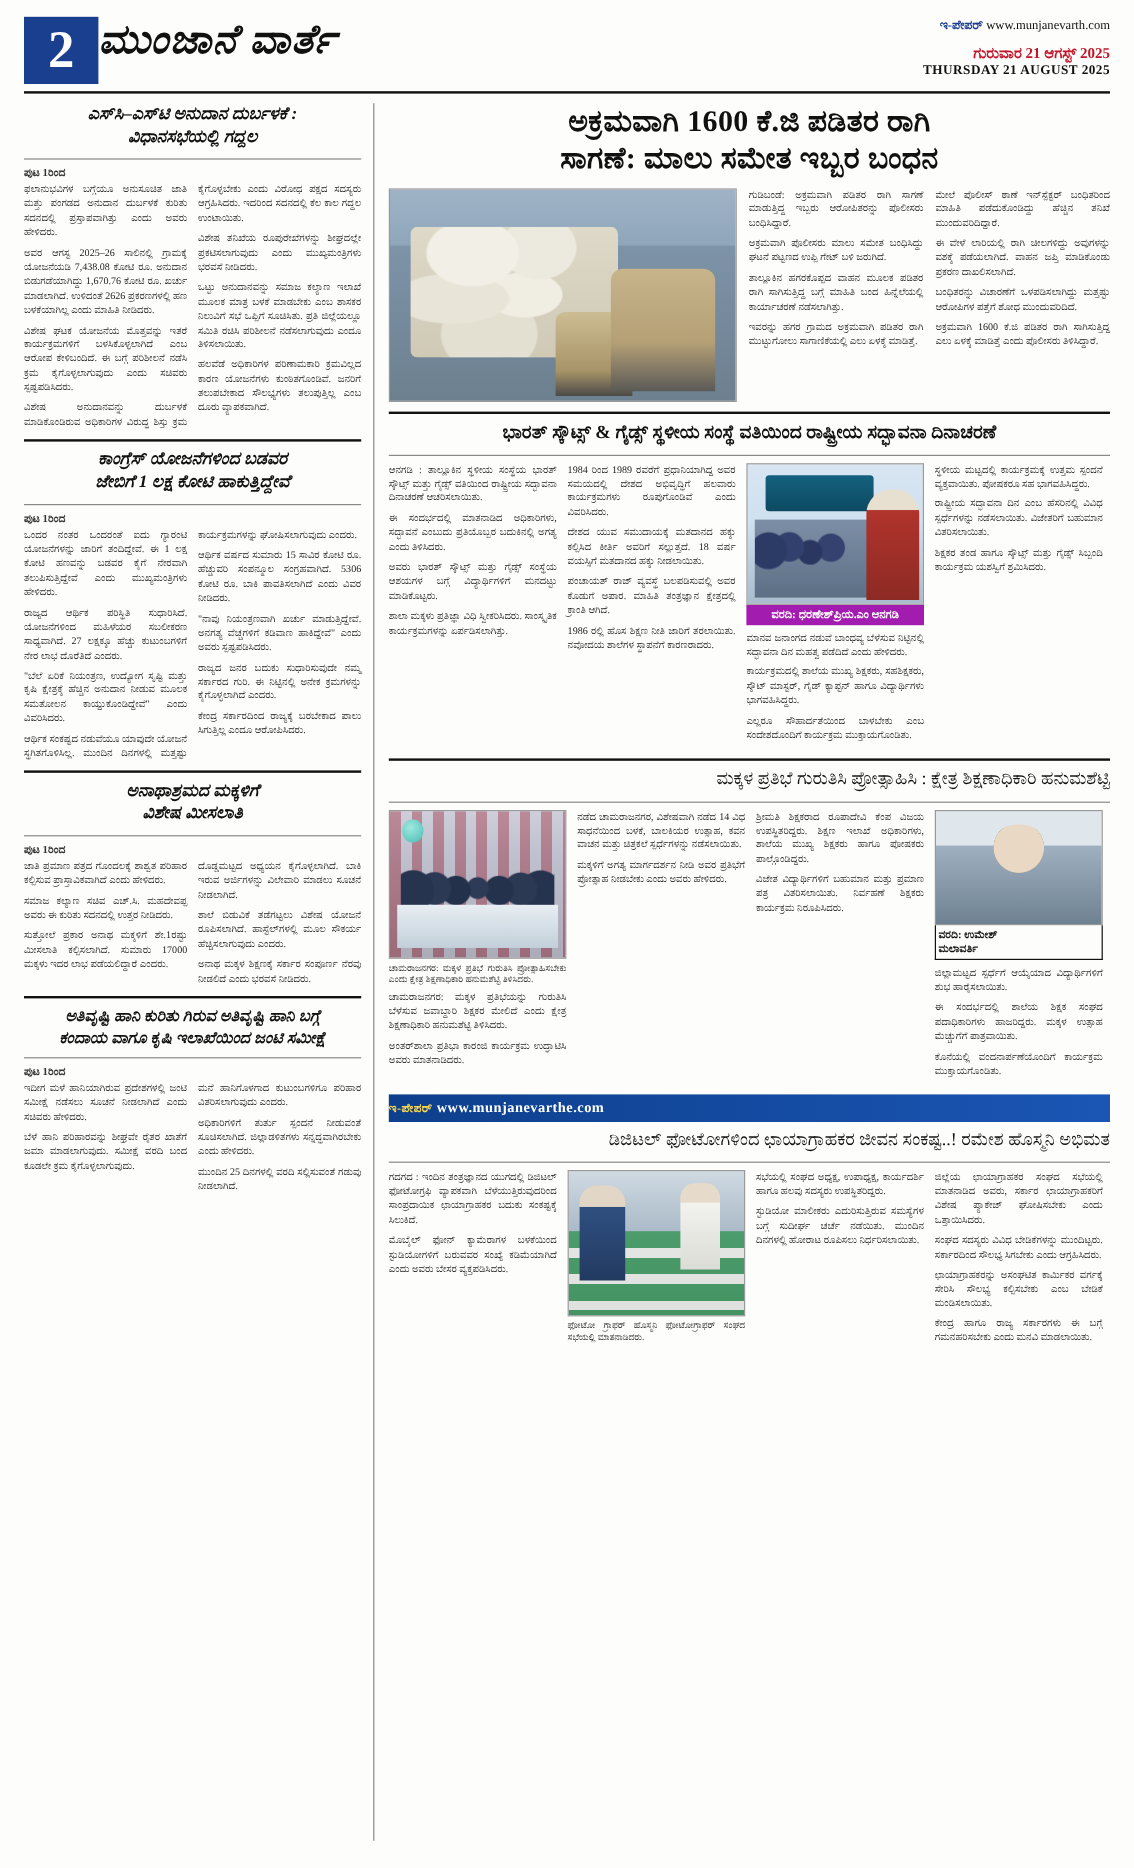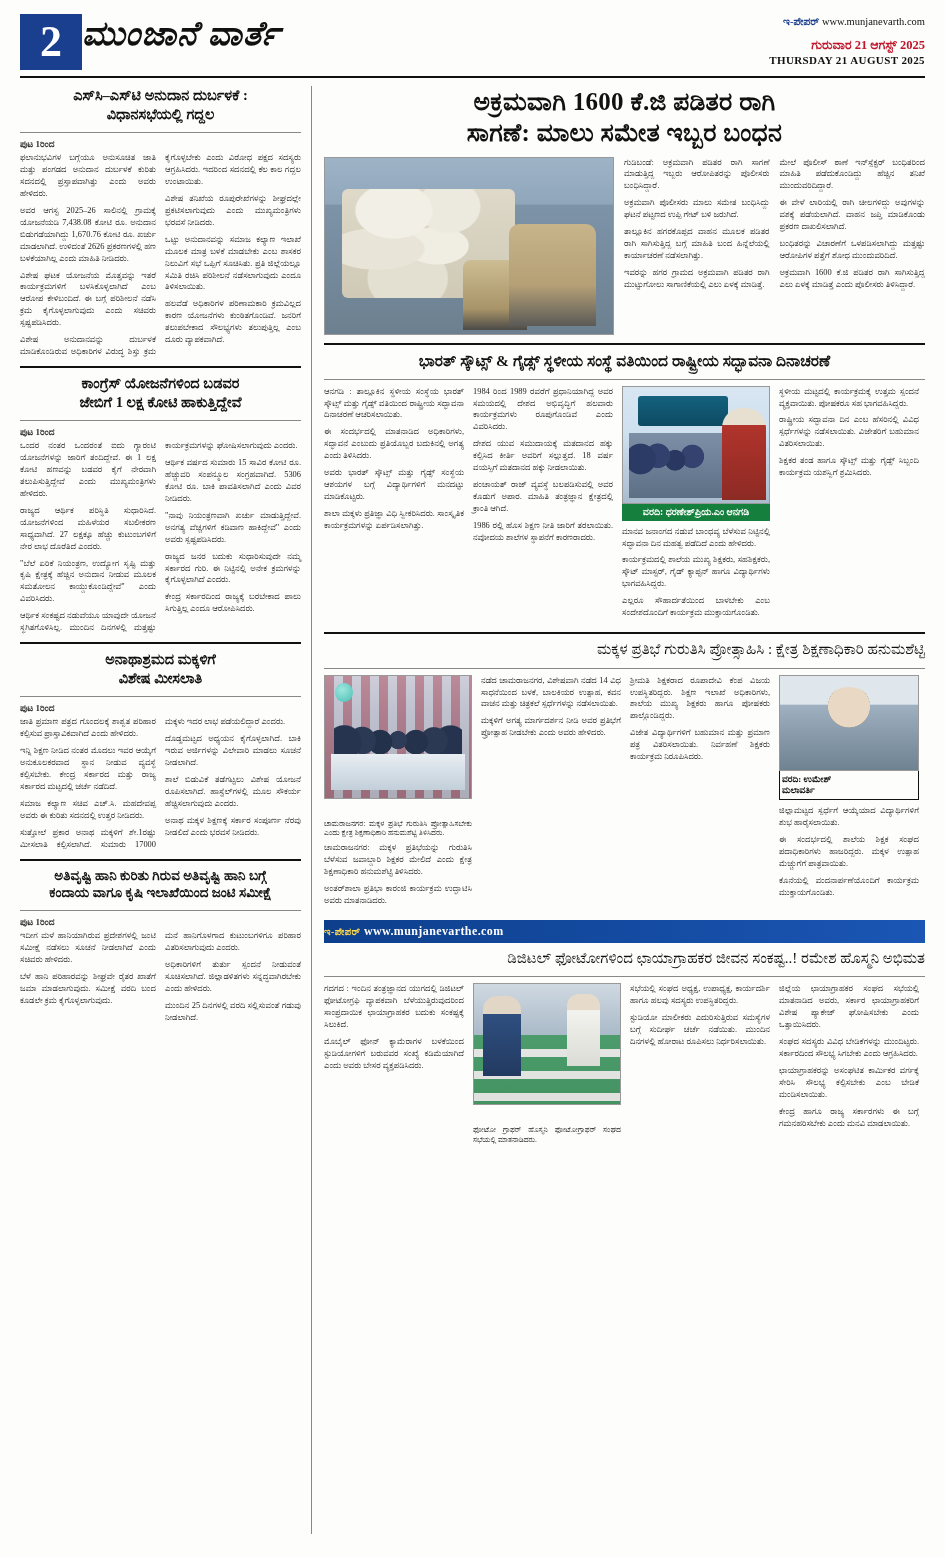--- a/index.html
+++ b/index.html
@@ -94,21 +94,21 @@
   .body-cols p { margin: 0 0 5px 0; }
 
   
   .photo {
     position: relative;
     overflow: hidden;
     background: #b9c3cb;
     border: 1px solid #999;
   }
   .cap {
-    font-size: 7.6px; line-height:1.3; color:#222; margin-top:20px;
+    font-size: 7.6px; line-height:1.3; color:#222; margin-top:3px;
     text-align: justify;
   }
 
   
   .ph-rice {
     background:
       linear-gradient(180deg,#9fb3c6 0%, #8fa6bb 26%, #7d93a8 27%, #6c808f 100%);
   }
   .ph-rice .sacks {
     position:absolute; left:6%; top:18%; width:60%; height:62%;
@@ -215,21 +215,21 @@
     content:"";
     position:absolute; left:32%; top:12%; width:36%; height:46%;
     background: radial-gradient(circle at 50% 45%, #e8d8c4 0 60%, #cbb79f 61%, transparent 62%);
     border-radius:50%;
   }
   .portrait-cap {
     border:1px solid #111; border-top:none;
     font-size:9px; font-weight:bold; text-align:left; padding:3px 2px; line-height:1.25;
   }
   .cap-dark {
-    background:#15803d; color:#fff; font-size:9.5px; font-weight:bold;
+    background:#a21caf; color:#fff; font-size:9.5px; font-weight:bold;
     text-align:center; padding:3px 4px;
   }
 
   
   .webstrip {
     background: linear-gradient(90deg,#0d3f8c,#1b56b5);
     color:#fff; 
     font-size: 12px; font-weight:bold; letter-spacing:.4px;
     padding: 4px 0; margin: 8px 0 6px 0;
   }
@@ -239,21 +239,21 @@
     font-size: 25px; font-weight:bold; text-align:center;
     line-height:1.25; color:#111; letter-spacing:.3px;
   }
   .hl-mid {
     font-size: 15.5px; font-weight:bold; text-align:center; line-height:1.3;
   }
   .hl-sm {
     font-size: 15px; font-weight:normal; text-align:right; line-height:1.3;
   }
   .hl-col {
-    font-size: 14.5px; font-weight:bold; line-height:1.32;
+    font-size: 14.5px; font-weight:bold; line-height:1.32;font-style:italic;
   }
   .flexrow { display:flex; }
 </style>
 </head>
 <body>
 
 <div class="page">
 
   <div class="masthead">
     <div class="pagenum">2</div>
@@ -311,21 +311,20 @@
 
       <div class="rule-thick"></div>
 
       <div>
         <div class="hl hl-col" style="white-space:pre-line;">ಅನಾಥಾಶ್ರಮದ ಮಕ್ಕಳಿಗೆ
 ವಿಶೇಷ ಮೀಸಲಾತಿ</div>
         <div class="rule"></div>
         <div class="byline">ಪುಟ 1ರಿಂದ</div>
         <div class="body-cols c2">
           <p>ಜಾತಿ ಪ್ರಮಾಣ ಪತ್ರದ ಗೊಂದಲಕ್ಕೆ ಶಾಶ್ವತ ಪರಿಹಾರ ಕಲ್ಪಿಸುವ ಪ್ರಾಸ್ತಾವಿಕವಾಗಿದೆ ಎಂದು ಹೇಳಿದರು.</p>
-          <p>ಇನ್ನಿ ಶಿಕ್ಷಣ ನೀಡಿದ ನಂತರ ಮೊದಲು ಇವರ ಆಯ್ಕೆಗೆ ಅನುಕೂಲಕರವಾದ ಸ್ಥಾನ ನೀಡುವ ವ್ಯವಸ್ಥೆ ಕಲ್ಪಿಸಬೇಕು. ಕೇಂದ್ರ ಸರ್ಕಾರದ ಮತ್ತು ರಾಜ್ಯ ಸರ್ಕಾರದ ಮಟ್ಟದಲ್ಲಿ ಚರ್ಚೆ ನಡೆದಿದೆ.</p>
           <p>ಸಮಾಜ ಕಲ್ಯಾಣ ಸಚಿವ ಎಚ್.ಸಿ. ಮಹದೇವಪ್ಪ ಅವರು ಈ ಕುರಿತು ಸದನದಲ್ಲಿ ಉತ್ತರ ನೀಡಿದರು.</p>
           <p>ಸುತ್ತೋಲೆ ಪ್ರಕಾರ ಅನಾಥ ಮಕ್ಕಳಿಗೆ ಶೇ.1ರಷ್ಟು ಮೀಸಲಾತಿ ಕಲ್ಪಿಸಲಾಗಿದೆ. ಸುಮಾರು 17000 ಮಕ್ಕಳು ಇದರ ಲಾಭ ಪಡೆಯಲಿದ್ದಾರೆ ಎಂದರು.</p>
           <p>ದೊಡ್ಡಮಟ್ಟದ ಅಧ್ಯಯನ ಕೈಗೊಳ್ಳಲಾಗಿದೆ. ಬಾಕಿ ಇರುವ ಅರ್ಜಿಗಳನ್ನು ವಿಲೇವಾರಿ ಮಾಡಲು ಸೂಚನೆ ನೀಡಲಾಗಿದೆ.</p>
           <p>ಶಾಲೆ ಬಿಡುವಿಕೆ ತಡೆಗಟ್ಟಲು ವಿಶೇಷ ಯೋಜನೆ ರೂಪಿಸಲಾಗಿದೆ. ಹಾಸ್ಟೆಲ್‌ಗಳಲ್ಲಿ ಮೂಲ ಸೌಕರ್ಯ ಹೆಚ್ಚಿಸಲಾಗುವುದು ಎಂದರು.</p>
           <p>ಅನಾಥ ಮಕ್ಕಳ ಶಿಕ್ಷಣಕ್ಕೆ ಸರ್ಕಾರ ಸಂಪೂರ್ಣ ನೆರವು ನೀಡಲಿದೆ ಎಂದು ಭರವಸೆ ನೀಡಿದರು.</p>
         </div>
       </div>
 
       <div class="rule-thick"></div>
 

